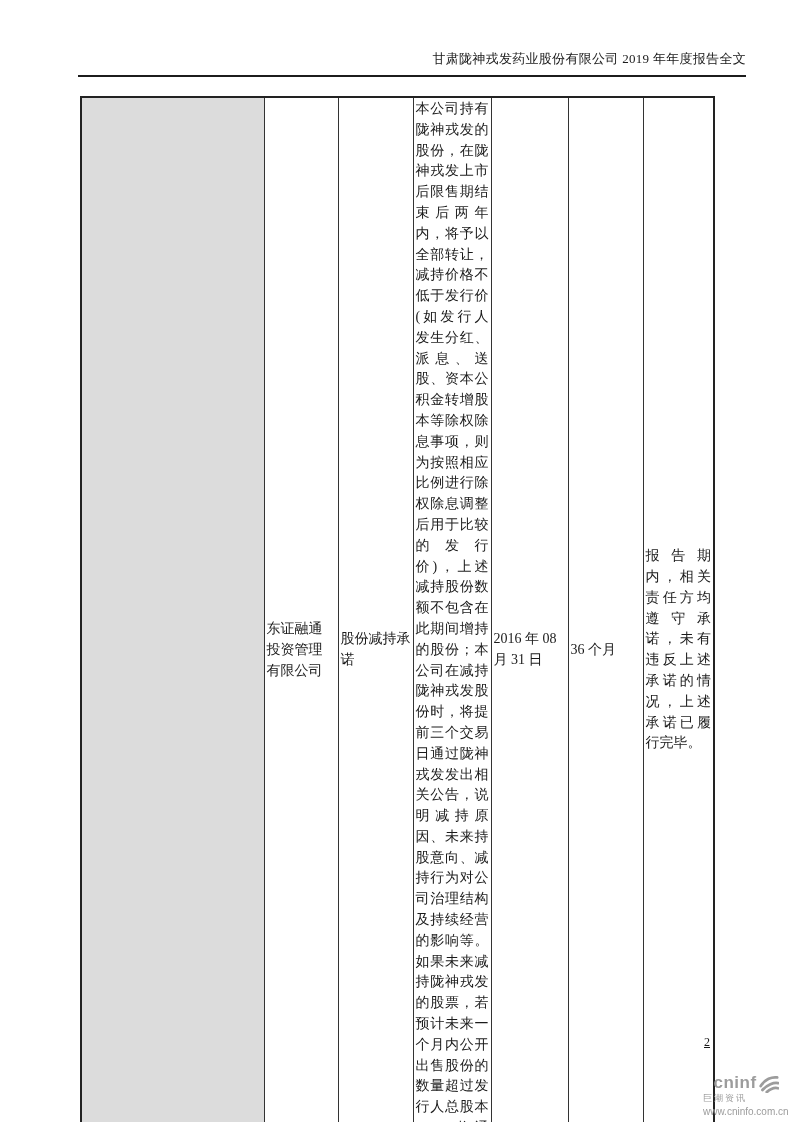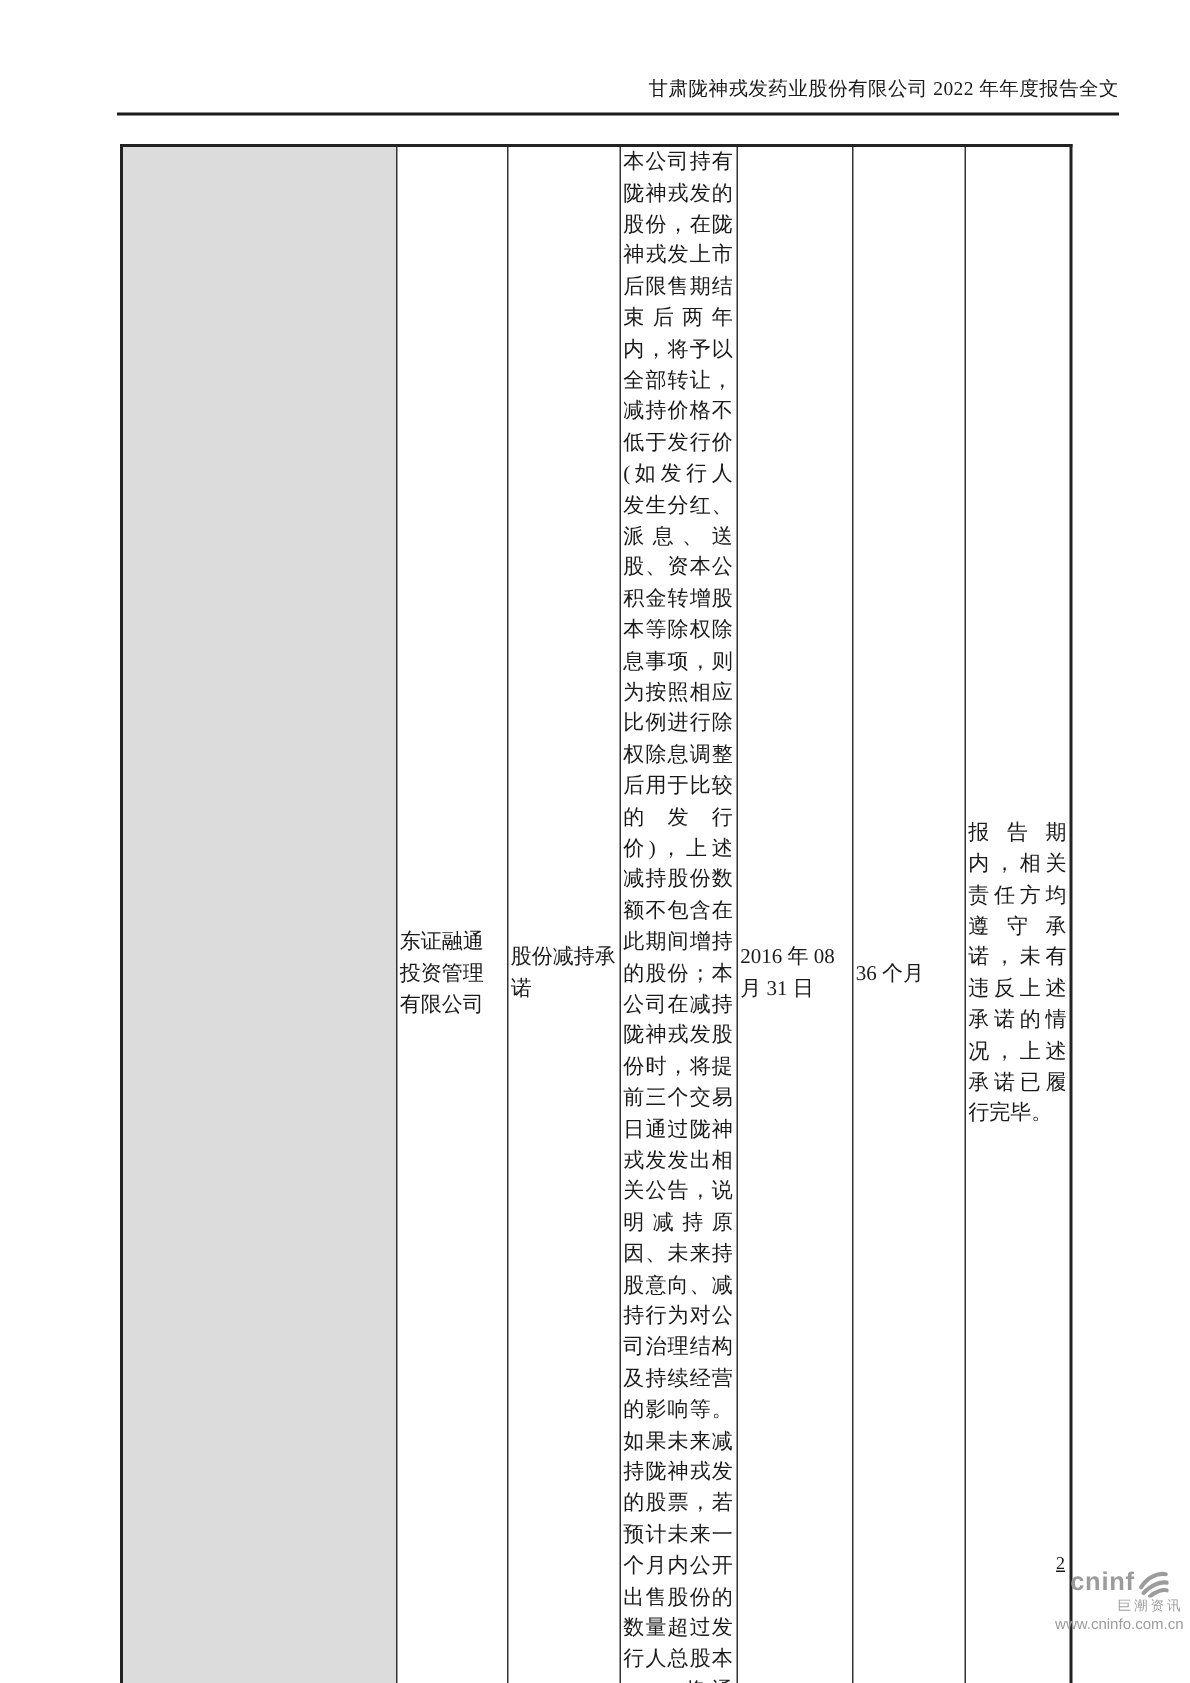--- a/index.html
+++ b/index.html
@@ -52,24 +52,24 @@
   .page-number {
     position: absolute;
     left: 704px;
     top: 1035px;
     font-size: 12px;
     text-decoration: underline;
   }
   .watermark {
     position: absolute;
     right: 4px;
-    top: 1046px;
+    top: 1074px;
     width: 86px;
     color: #9c9c9c;
-    text-align: right;
+    text-align: left;
     font-family: "Liberation Sans", sans-serif;
     line-height: 1.1;
   }
   .wm-row {
     display: flex;
     align-items: center;
     justify-content: center;
     gap: 1px;
   }
   .wm-brand {
@@ -88,21 +88,21 @@
     margin-top: 2px;
     white-space: nowrap;
   }
 </style>
 </head>
 <body>
 
 <div class="page">
 
   <div class="header">
-    <span>甘肃陇神戎发药业股份有限公司 2022 年年度报告全文</span>
+    <span>甘肃陇神戎发药业股份有限公司 2019 年年度报告全文</span>
   </div>
 
   <table class="doc-table">
     <colgroup>
       <col style="width:183px">
       <col style="width:74px">
       <col style="width:75px">
       <col style="width:78px">
       <col style="width:77px">
       <col style="width:75px">

